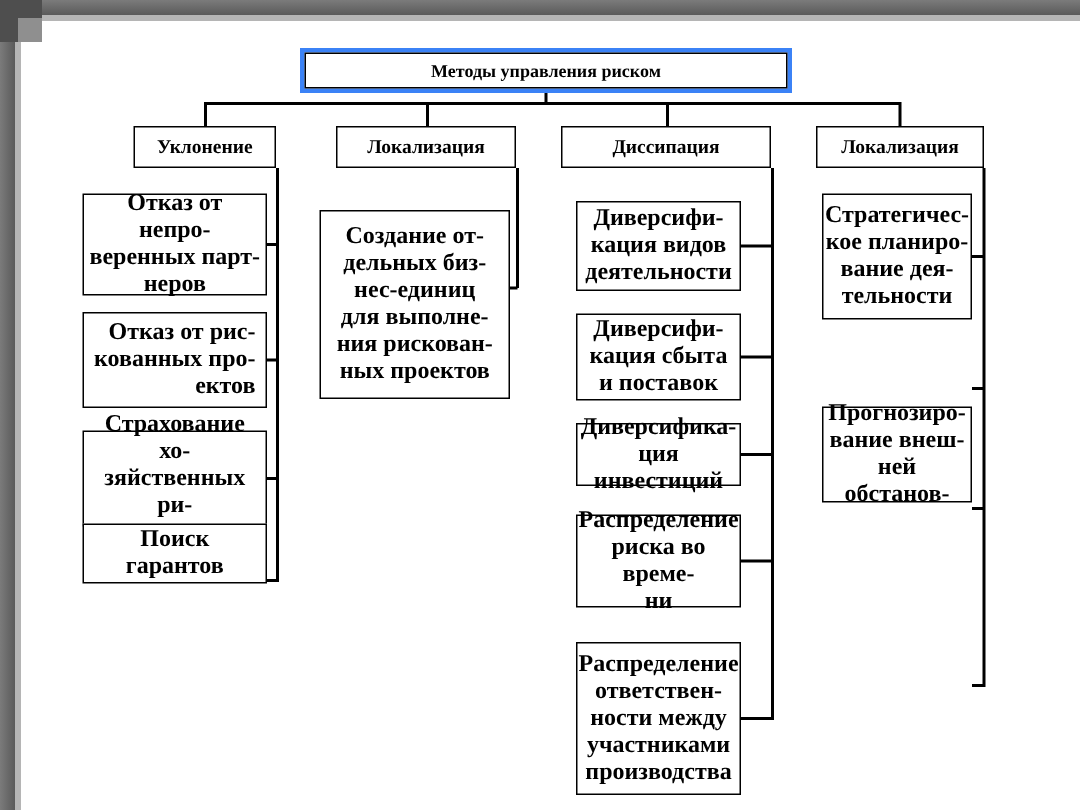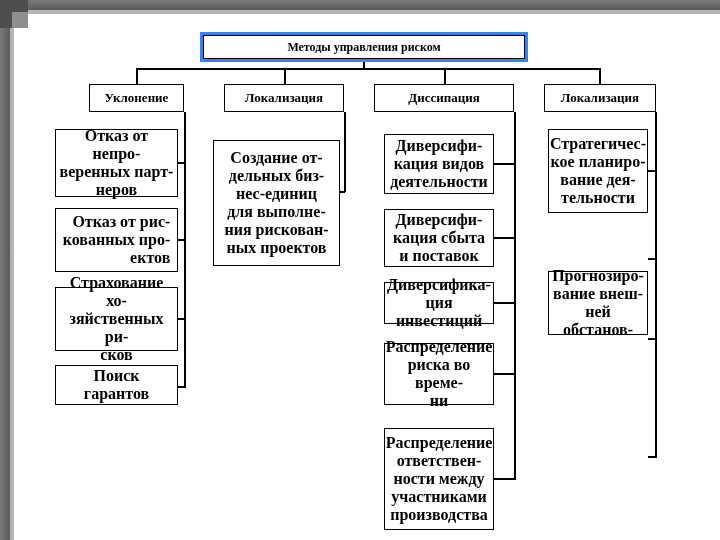--- a/index.html
+++ b/index.html
@@ -76,21 +76,21 @@
 
   <div class="box item-box" style="left:55px;top:129px;width:123px;height:68px;">Отказ от непро-
 веренных парт-
 неров</div>
   <div class="box item-box" style="left:55px;top:208px;width:123px;height:64px;text-align:right;">Отказ от рис-
 кованных про-
 ектов</div>
   <div class="box item-box" style="left:55px;top:287px;width:123px;height:64px;">Страхование хо-
 зяйственных ри-
 сков</div>
-  <div class="box item-box" style="left:55px;top:365px;width:123px;height:40px;">Поиск гарантов</div>
+  <div class="box item-box" style="left:55px;top:349px;width:123px;height:40px;">Поиск гарантов</div>
 
   <div class="box item-box" style="left:213px;top:140px;width:127px;height:126px;">Создание от-
 дельных биз-
 нес-единиц
 для выполне-
 ния рискован-
 ных проектов</div>
 
   <div class="box item-box" style="left:384px;top:134px;width:110px;height:60px;">Диверсифи-
 кация видов

